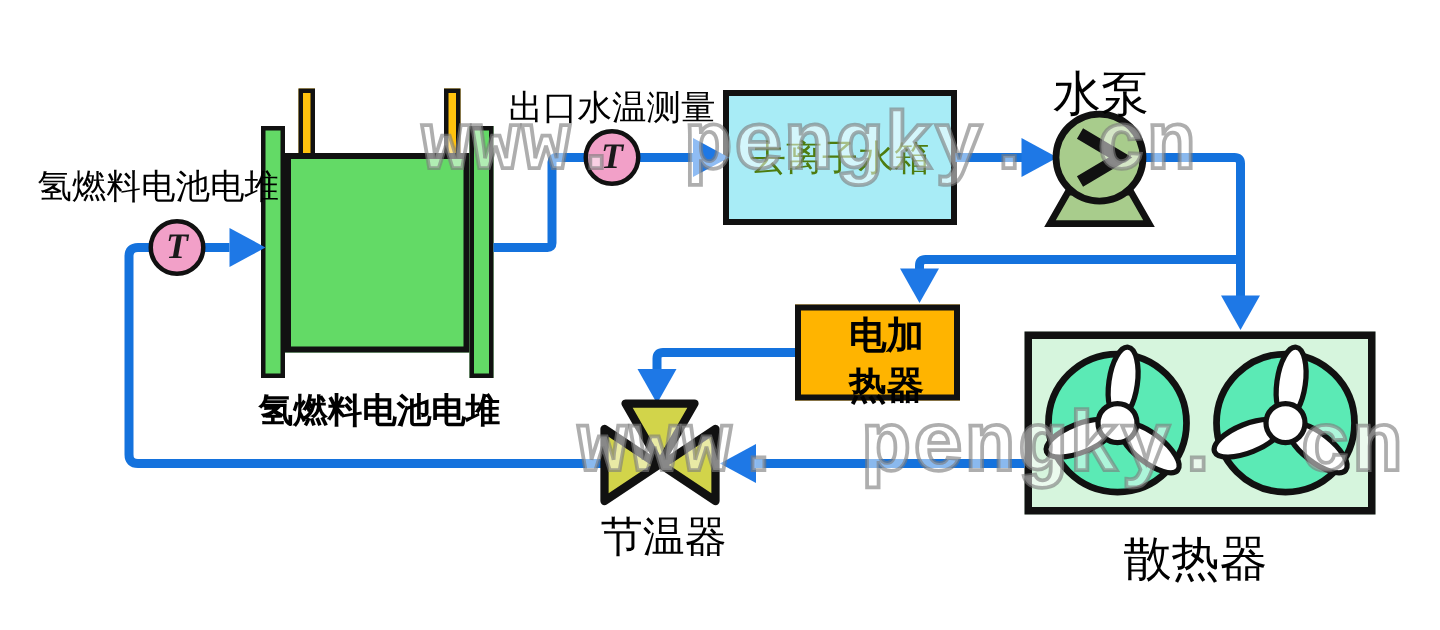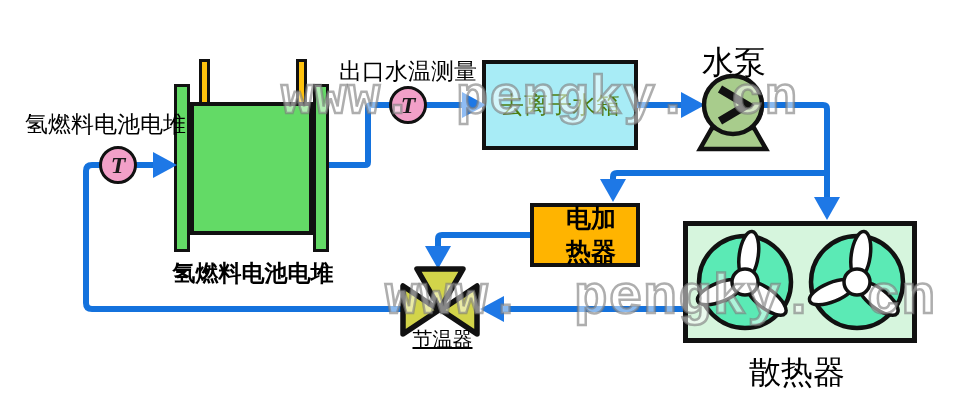--- a/index.html
+++ b/index.html
@@ -13,21 +13,21 @@
   .stack-body{left:190px;top:102px;width:123px;height:133px;background:var(--c-stack-green,#63da66);z-index:2;}
   .stack-plate{top:84px;width:16px;height:168px;background:var(--c-stack-green,#63da66);
     border:3px solid var(--c-outline,#111);z-index:3;}
   .plate-left{left:174px;} .plate-right{left:313px;}
   .terminal{top:59px;width:11px;height:48px;background:var(--c-terminal-yellow,#ffc20e);
     border:3px solid var(--c-outline,#111);z-index:1;}
   .terminal-1{left:199px;} .terminal-2{left:296px;}
   .tank{left:482px;top:60px;width:156px;height:90px;background:var(--c-tank-cyan,#a8ecf6);z-index:2;
     display:flex;align-items:center;justify-content:center;font-size:24px;color:#4d7c0f;font-weight:500;}
   .heater{left:530px;top:203px;width:110px;height:64px;background:var(--c-heater-orange,#ffb400);z-index:2;
-    display:flex;align-items:center;justify-content:center;font-size:25px;color:#000;font-weight:600;padding-left:32px;}
+    display:flex;align-items:flex-start;justify-content:center;font-size:25px;color:#000;font-weight:600;padding-left:32px;}
   .radiator{left:683px;top:221px;width:234px;height:122px;background:var(--c-radiator-bg,#d6f5dd);
     border:5px solid var(--c-outline,#111);z-index:2;}
   
   .plumbing{left:0;top:0;z-index:10;pointer-events:none;}
   .pipe{fill:none;stroke:var(--c-pipe,#1472dd);stroke-width:6;stroke-linejoin:round;stroke-linecap:butt;}
   .arrow{fill:var(--c-arrow,#1e78e6);stroke:none;}
   .valve-tri{fill:var(--c-valve-yellow,#d2d44a);stroke:var(--c-outline,#111);stroke-width:5.5;stroke-linejoin:round;}
   .pump-part{fill:var(--c-pump-green,#a8cc8c);stroke:var(--c-outline,#111);stroke-width:4.5;}
   .pump-chevron{fill:none;stroke:var(--c-outline,#111);stroke-width:8;stroke-linejoin:miter;stroke-linecap:butt;}
   .fan-disc{fill:var(--c-fan-teal,#5beab5);stroke:var(--c-outline,#111);stroke-width:4.5;}
@@ -38,21 +38,21 @@
     border:3.5px solid var(--c-outline,#111);z-index:20;display:flex;align-items:center;justify-content:center;
     font-family:"Liberation Serif","DejaVu Serif",serif;font-style:italic;font-weight:bold;font-size:24px;color:#1a1a1a;}
   .sensor-inlet{left:99px;top:146px;}
   .sensor-outlet{left:389px;top:86px;}
   
   .lbl{z-index:20;text-align:center;color:#000;font-size:23px;font-weight:500;white-space:nowrap;}
   .lbl-inlet{left:25px;top:109px;width:160px;}
   .lbl-outlet{left:328px;top:56px;width:160px;}
   .lbl-pump{left:659px;top:41px;width:150px;font-size:32px;}
   .lbl-stack{left:153px;top:258px;width:200px;font-weight:bold;}
-  .lbl-valve{left:365px;top:326px;width:155px;font-size:20px;text-decoration:underline;}
+  .lbl-valve{left:365px;top:339px;width:155px;font-size:28px;}
   .lbl-radiator{left:722px;top:351px;width:150px;font-size:32px;}
   
   .wm{z-index:30;pointer-events:none;font-family:Liberation Mono, monospace;font-weight:bold;
     color:rgba(255,255,255,0.5);-webkit-text-stroke:2.5px rgba(125,125,125,0.62);
     white-space:nowrap;letter-spacing:1px;}
   .wm-top{left:281px;top:68px;font-size:54px;word-spacing:8px;}
   .wm-bottom{left:385px;top:266px;font-size:56px;word-spacing:16px;}
 </style>
 </head>
 <body>

